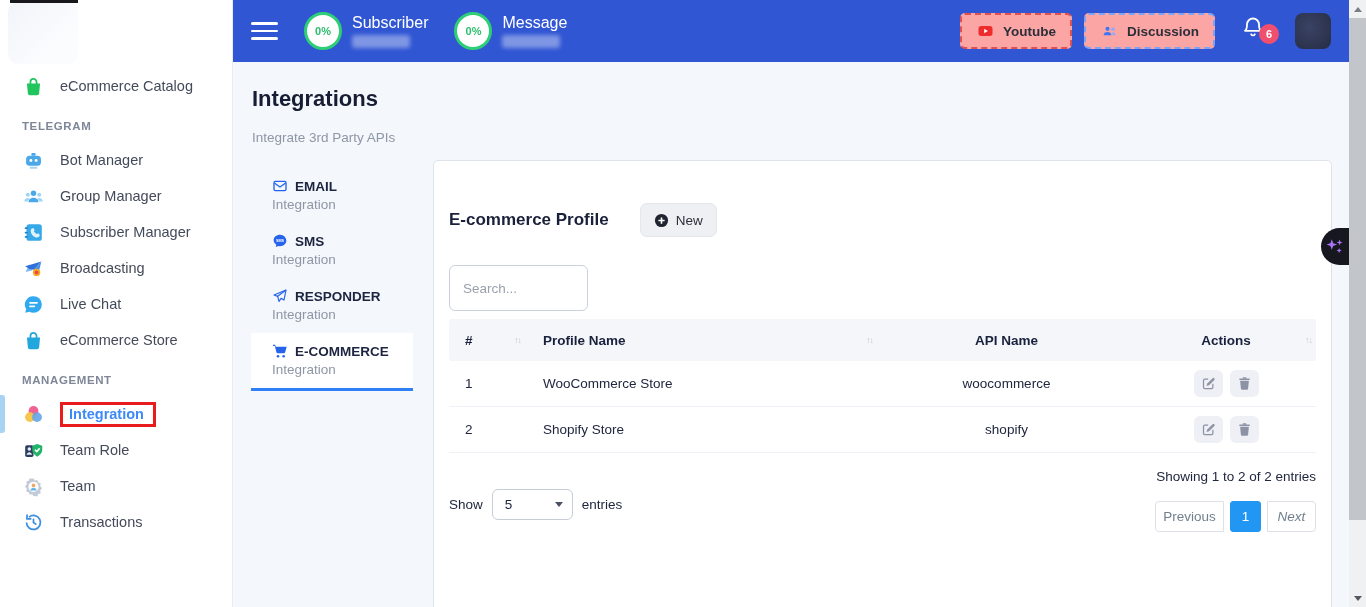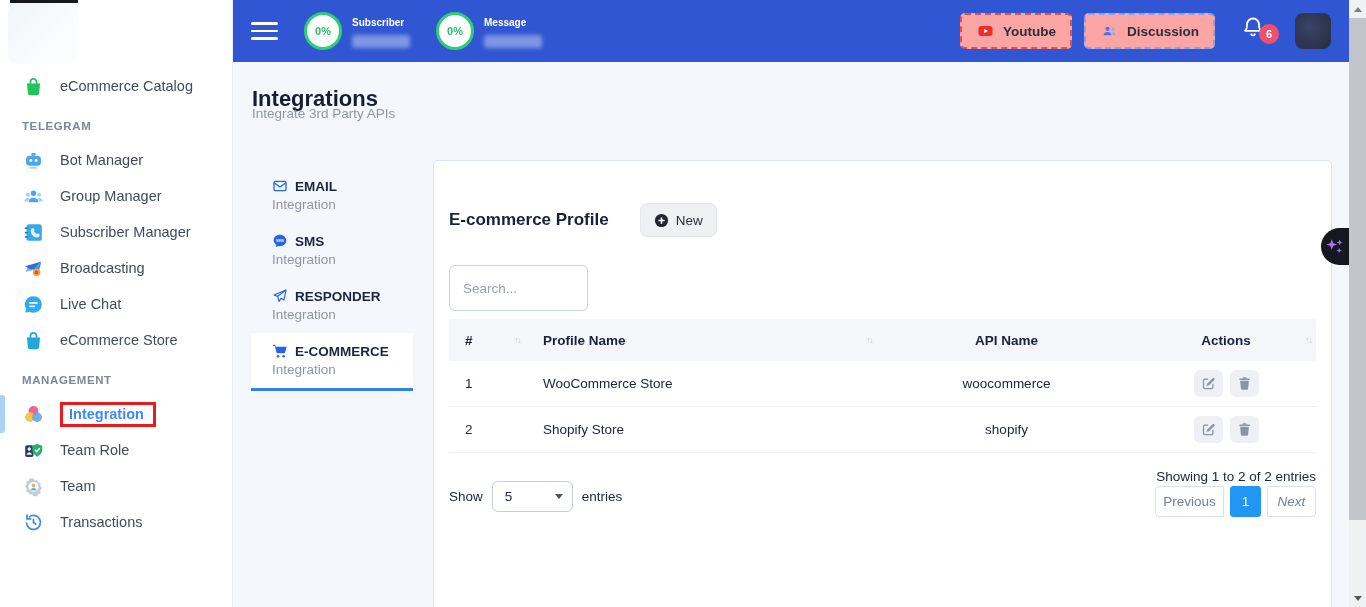--- a/index.html
+++ b/index.html
@@ -27,39 +27,39 @@
 
   
   .topbar { position:absolute; left:233px; top:0; width:1116px; height:62px; background:#3056d3;
     display:flex; align-items:center; padding:0 18px; z-index:2; }
   .hamburger { width:27px; height:18px; display:flex; flex-direction:column; justify-content:space-between; cursor:pointer; }
   .hamburger div { height:2.6px; background:#fff; border-radius:2px; }
   .stat { display:flex; align-items:center; margin-left:26px; }
   .ring { width:38px; height:38px; border-radius:50%; border:3.5px solid #2ece76; background:#fff;
     display:flex; align-items:center; justify-content:center; font-size:11px; font-weight:bold; color:#2dbd6e; }
   .stat-txt { margin-left:10px; }
-  .stat-label { color:#fff; font-weight:bold; font-size:10px; line-height:17px; }
+  .stat-label { color:#fff; font-weight:normal; font-size:16px; line-height:17px; }
   .stat-blur { margin-top:4px; width:58px; height:13px; border-radius:3px; background:rgba(255,255,255,.38); filter:blur(2px); }
   .top-right { margin-left:auto; display:flex; align-items:center; }
   .pill-btn { display:flex; align-items:center; gap:8px; background:#fca5a5; border-radius:5px;
     padding:8px 14px; font-size:13.5px; font-weight:bold; color:#2b2f3a; cursor:pointer; }
   .pill-btn svg { width:19px; height:16px; }
   .pill-yt { border:2px dashed #e05050; }
   .pill-disc { border:2px dashed #7fa3f2; margin-left:12px; }
   .bell-wrap { position:relative; margin-left:26px; width:30px; height:34px; cursor:pointer; }
   .bell-wrap svg { width:24px; height:26px; }
   .badge { position:absolute; right:-8px; top:10px; width:20px; height:20px; border-radius:50%;
     background:#f0506e; color:#fff; font-size:11px; font-weight:bold; display:flex; align-items:center; justify-content:center; }
   .avatar { margin-left:24px; width:36px; height:36px; border-radius:8px;
     background:radial-gradient(circle at 40% 40%, #3a4364, #262c44); cursor:pointer; }
 
   
   .content { position:absolute; left:233px; top:62px; width:1116px; height:545px; background:#f4f7fb; }
   .page-title { position:absolute; left:19px; top:24px; font-size:22px; font-weight:bold; color:#171d33; }
-  .page-sub { position:absolute; left:19px; top:44px; font-size:13.5px; color:#8f96a5; }
+  .page-sub { position:absolute; left:19px; top:68px; font-size:13.5px; color:#8f96a5; }
 
   .subnav { position:absolute; left:18px; top:106px; width:162px; }
   .subnav-item { padding:10px 0 11px 21px; cursor:pointer; }
   .subnav-item .row1 { display:flex; align-items:center; gap:7px; }
   .subnav-item .row1 svg { width:16px; height:16px; }
   .subnav-item .t { font-size:13.5px; font-weight:bold; color:#1d2440; }
   .subnav-item .s { margin-top:3px; font-size:13.5px; color:#8f96a5; }
   .subnav-item.active { background:#fff; border-bottom:3px solid #2f80f5; }
 
   .panel { position:absolute; left:200px; top:98px; width:899px; height:540px; background:#fff;
@@ -89,21 +89,21 @@
   .tbl-foot { display:flex; justify-content:space-between; margin-top:14px; }
   .show-group { display:flex; align-items:center; gap:9px; font-size:13.5px; color:#20273f; margin-top:9px; }
   .size-select-wrap { position:relative; }
   .size-select { width:81px; height:31px; border:1px solid #c7cdd6; border-radius:6px; background:#fff;
     font-size:13.5px; color:#20273f; padding:0 24px 0 12px; appearance:none; -webkit-appearance:none; cursor:pointer;
     font-family:"Liberation Sans", sans-serif; }
   .select-caret { position:absolute; right:10px; top:13px; width:0; height:0; pointer-events:none;
     border-left:4.5px solid transparent; border-right:4.5px solid transparent; border-top:5.5px solid #4a5160; }
   .foot-right { display:flex; flex-direction:column; align-items:flex-end; }
   .showing-txt { font-size:13.5px; color:#20273f; margin-top:2px; }
-  .pagination { display:flex; margin-top:2px;border-radius:13px; }
+  .pagination { display:flex; margin-top:17px;border-radius:13px; }
   .pg-btn { height:31px; display:flex; align-items:center; justify-content:center; font-size:13.5px;
     background:#fff; border:1px solid #dde1e7; color:#72808e; cursor:pointer; }
   .pg-prev { width:69px; border-radius:4px 0 0 4px; }
   .pg-num { width:31px; background:#2196f3; border-color:#2196f3; color:#fff; margin:0 6px; border-radius:3px; }
   .pg-next { width:49px; border-radius:0 4px 4px 0;font-style:italic; }
 
   
   .ai-fab { position:absolute; right:17px; top:228px; width:28px; height:37px; background:#17171f;
     border-radius:19px 0 0 19px; display:flex; align-items:center; justify-content:center; z-index:5; cursor:pointer; }
   .ai-fab svg { width:22px; height:22px; }

